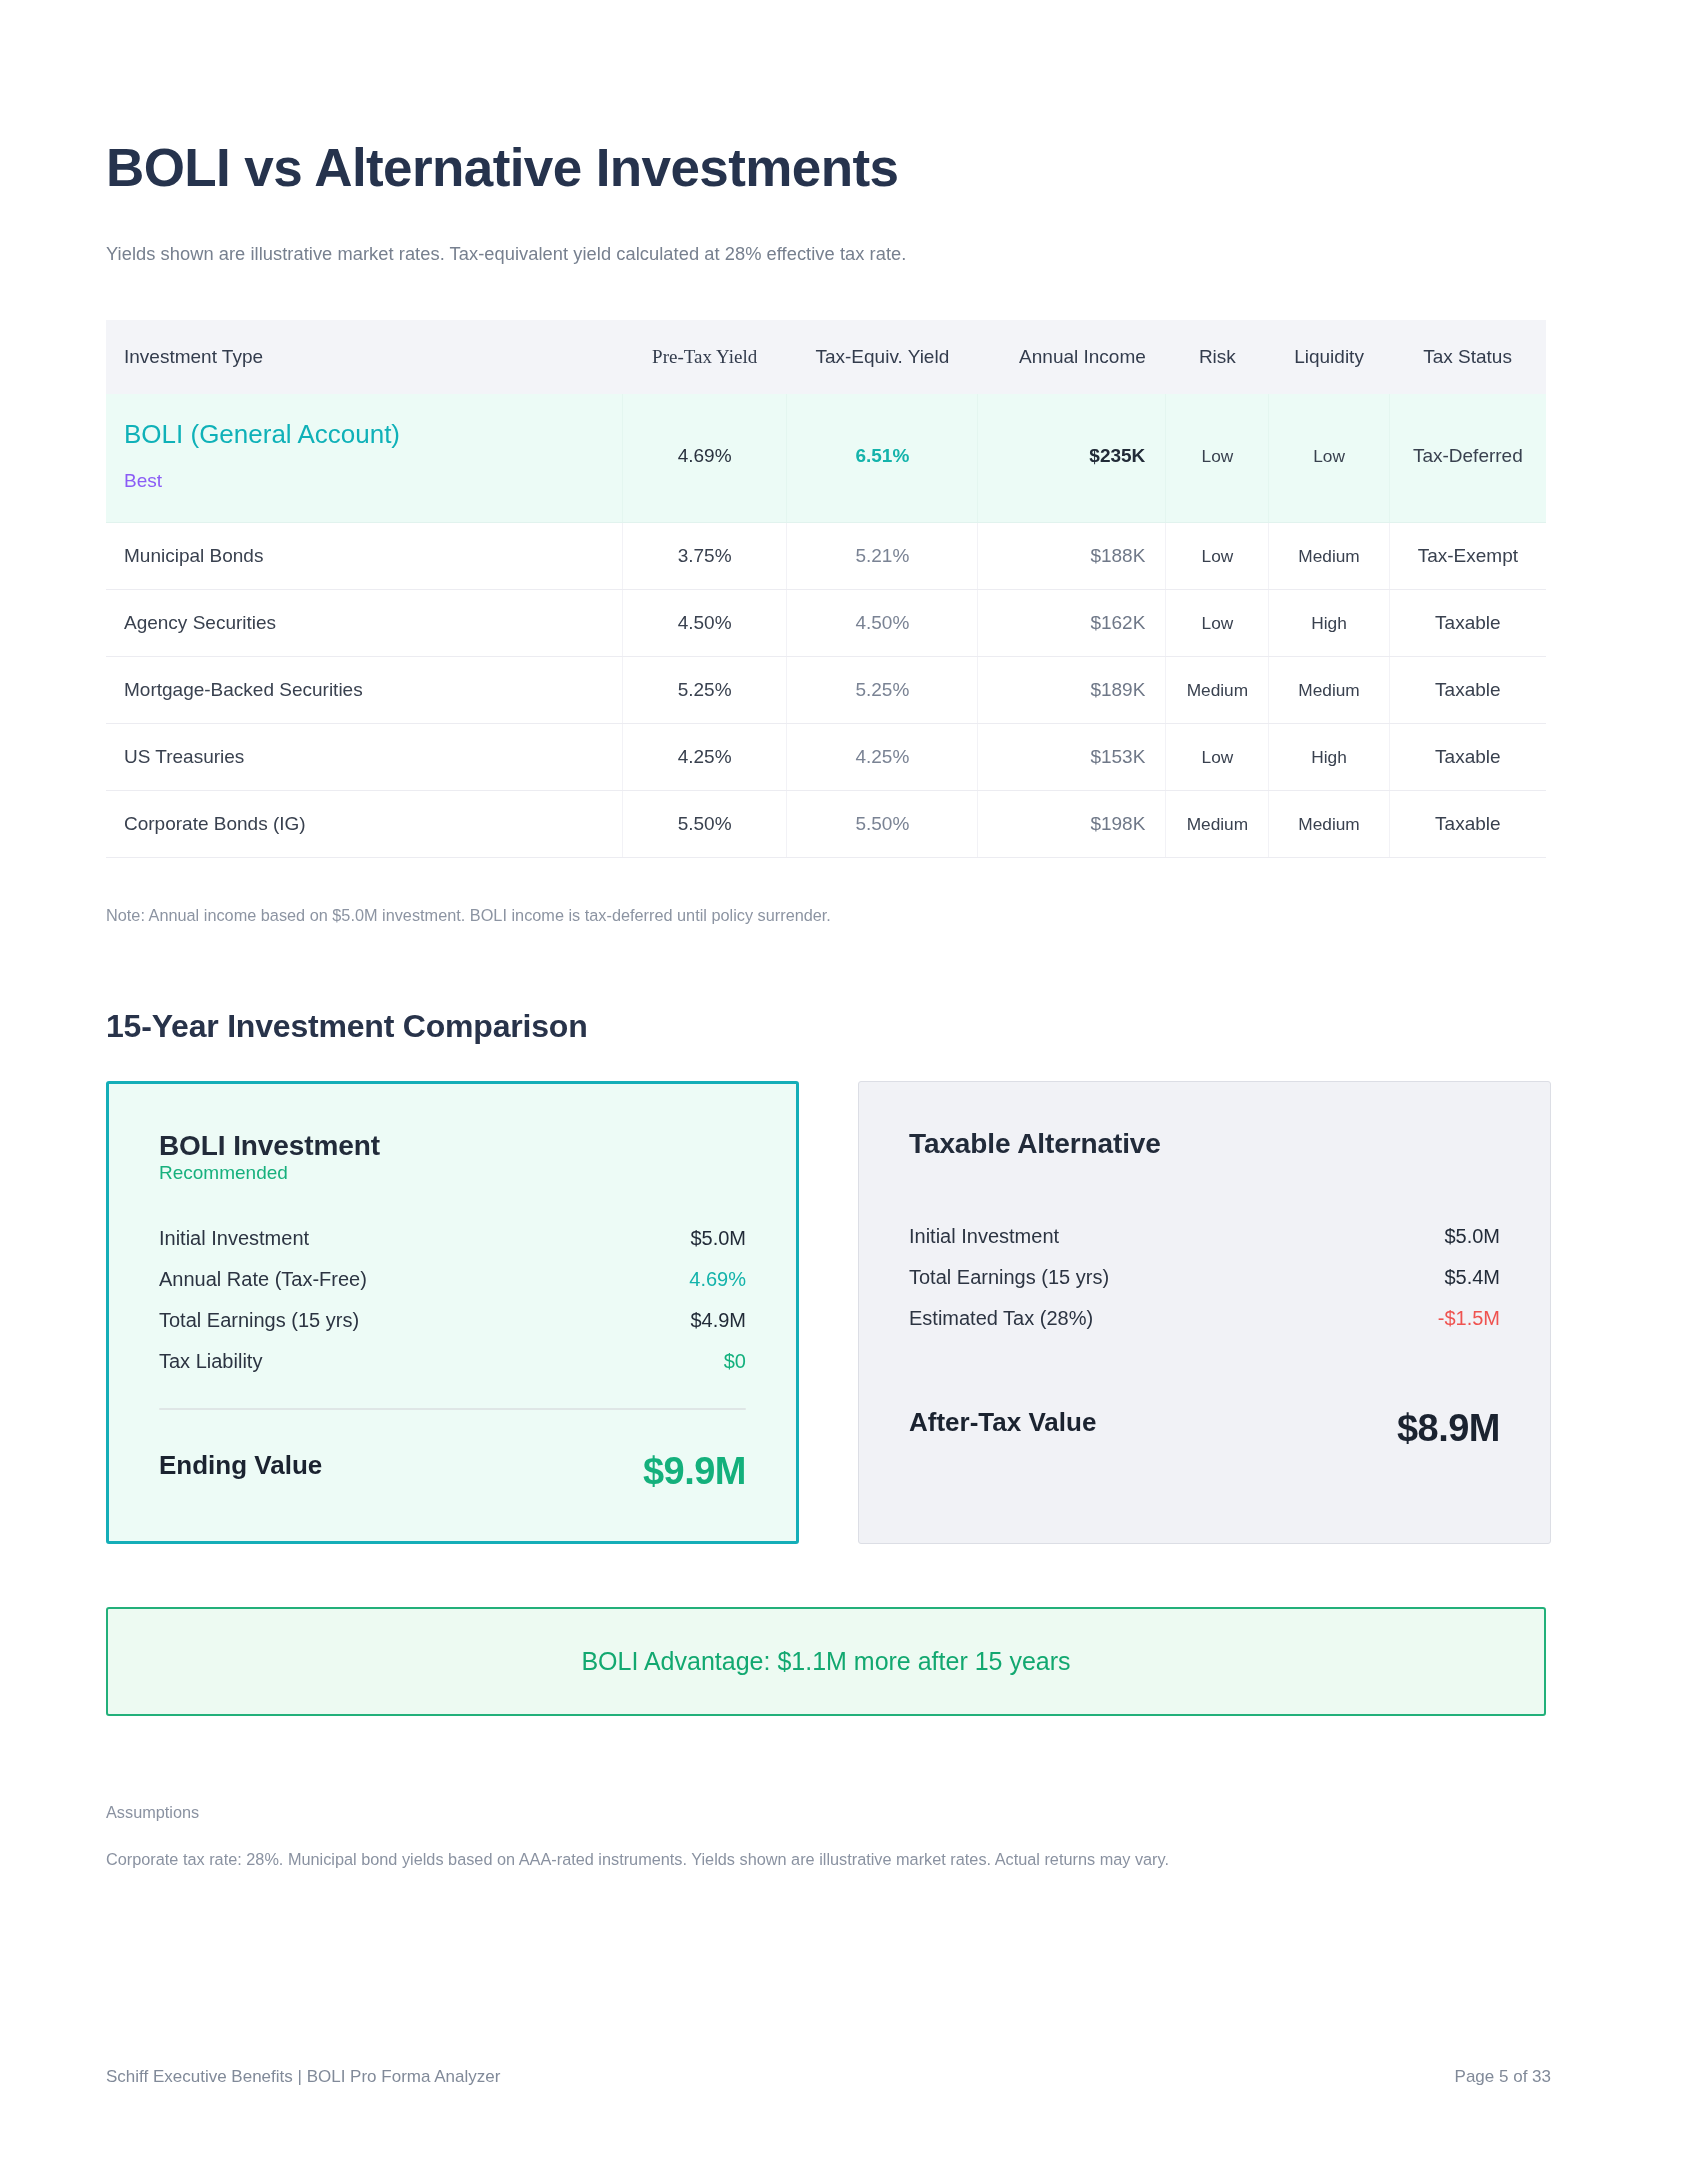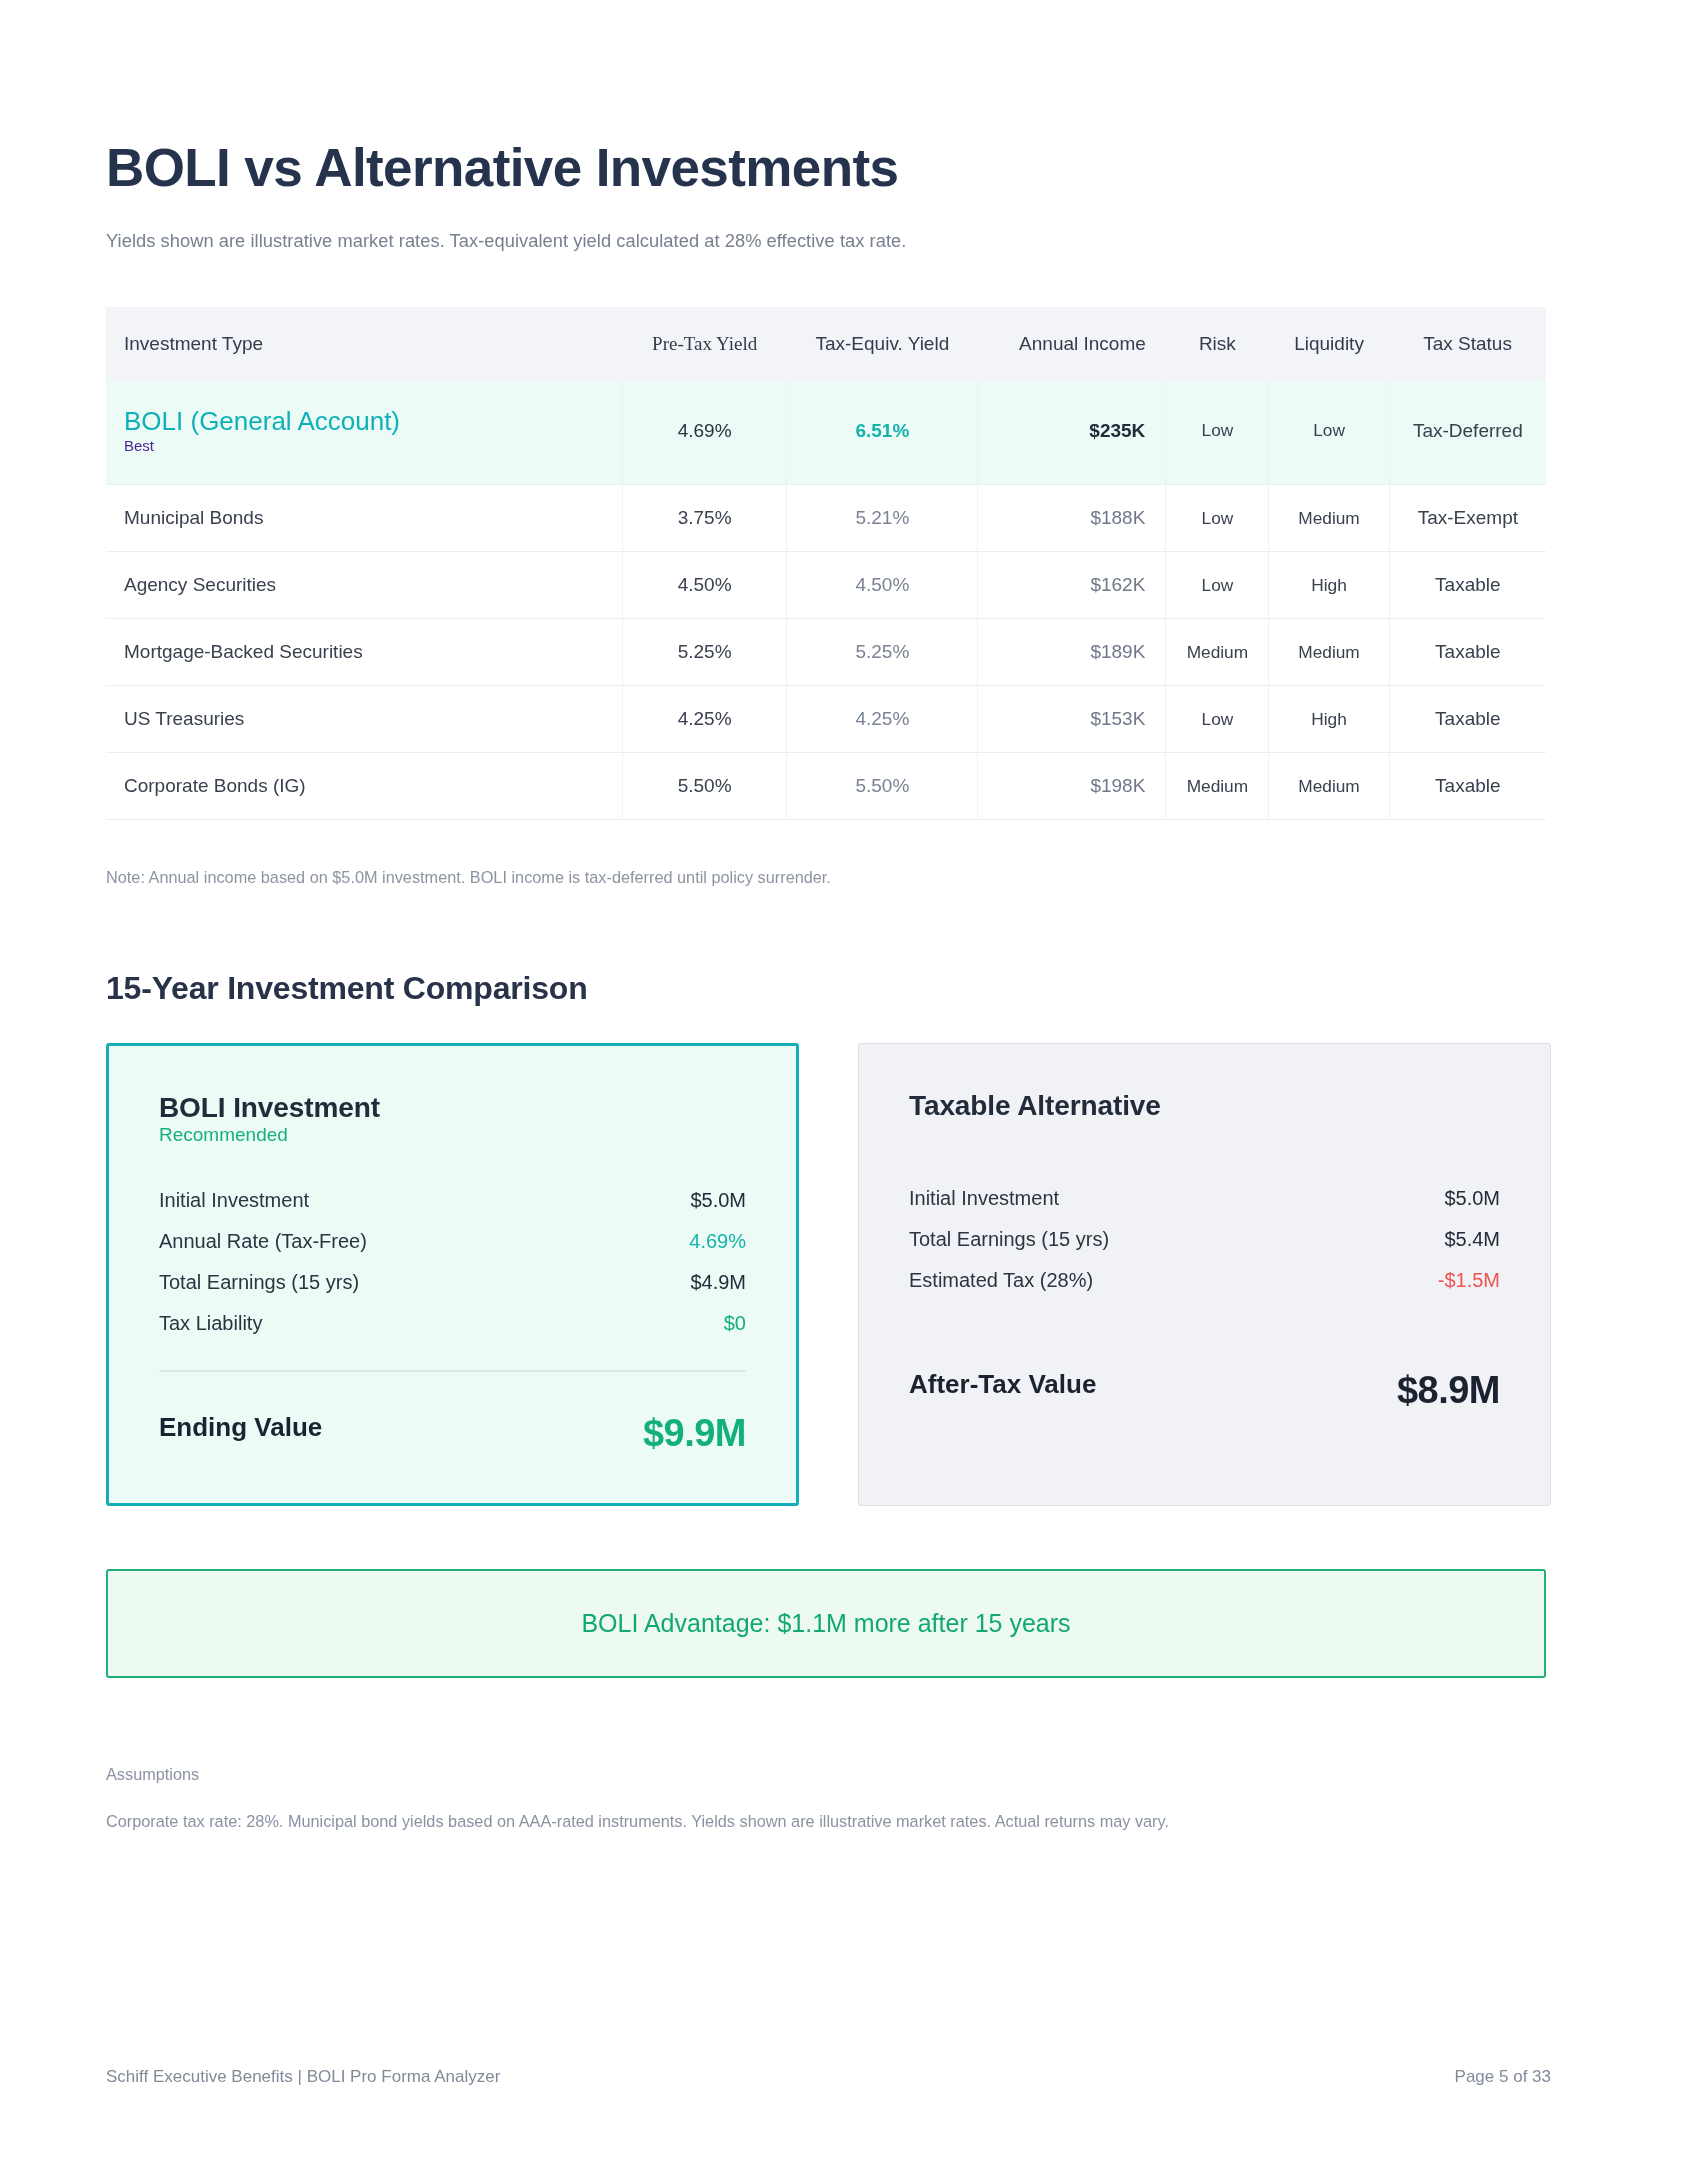--- a/index.html
+++ b/index.html
@@ -34,21 +34,21 @@
   .page-title {
     margin-top: 139px;
     font-size: 53px;
     font-weight: bold;
     letter-spacing: -0.6px;
     color: #26334d;
     line-height: 1.08;
   }
 
   .page-subtitle {
-    margin-top: 34px;
+    margin-top: 47px;
     font-size: 18.3px;
     color: #77808f;
     letter-spacing: 0.05px;
   }
 
   
   .cmp-table {
     margin-top: 55px;
     width: 1440px;
     border-collapse: collapse;
@@ -101,23 +101,23 @@
   }
   tr.row-highlight td.cell-div { border-left: 1px solid #e4f6f0; }
 
   .hl-name {
     font-size: 26px;
     color: #0fb1b8;
     line-height: 1.15;
   }
   .hl-badge {
     display: block;
-    margin-top: 0;
-    font-size: 15px;
-    color: #4c1d95;
+    margin-top: 20px;
+    font-size: 19px;
+    color: #8b5cf6;
   }
   .hl-te   { color: #14b3ab !important; font-weight: bold; }
   .hl-inc  { color: #222b38 !important; font-weight: bold; }
   .hl-pre  { color: #2a323f !important; }
   .hl-tax  { color: #39414f !important; }
 
   .risk-low    { color: #12a96f; }
   .risk-medium { color: #f0a62a; }
   .risk-high   { color: #ee4b53; }
 

